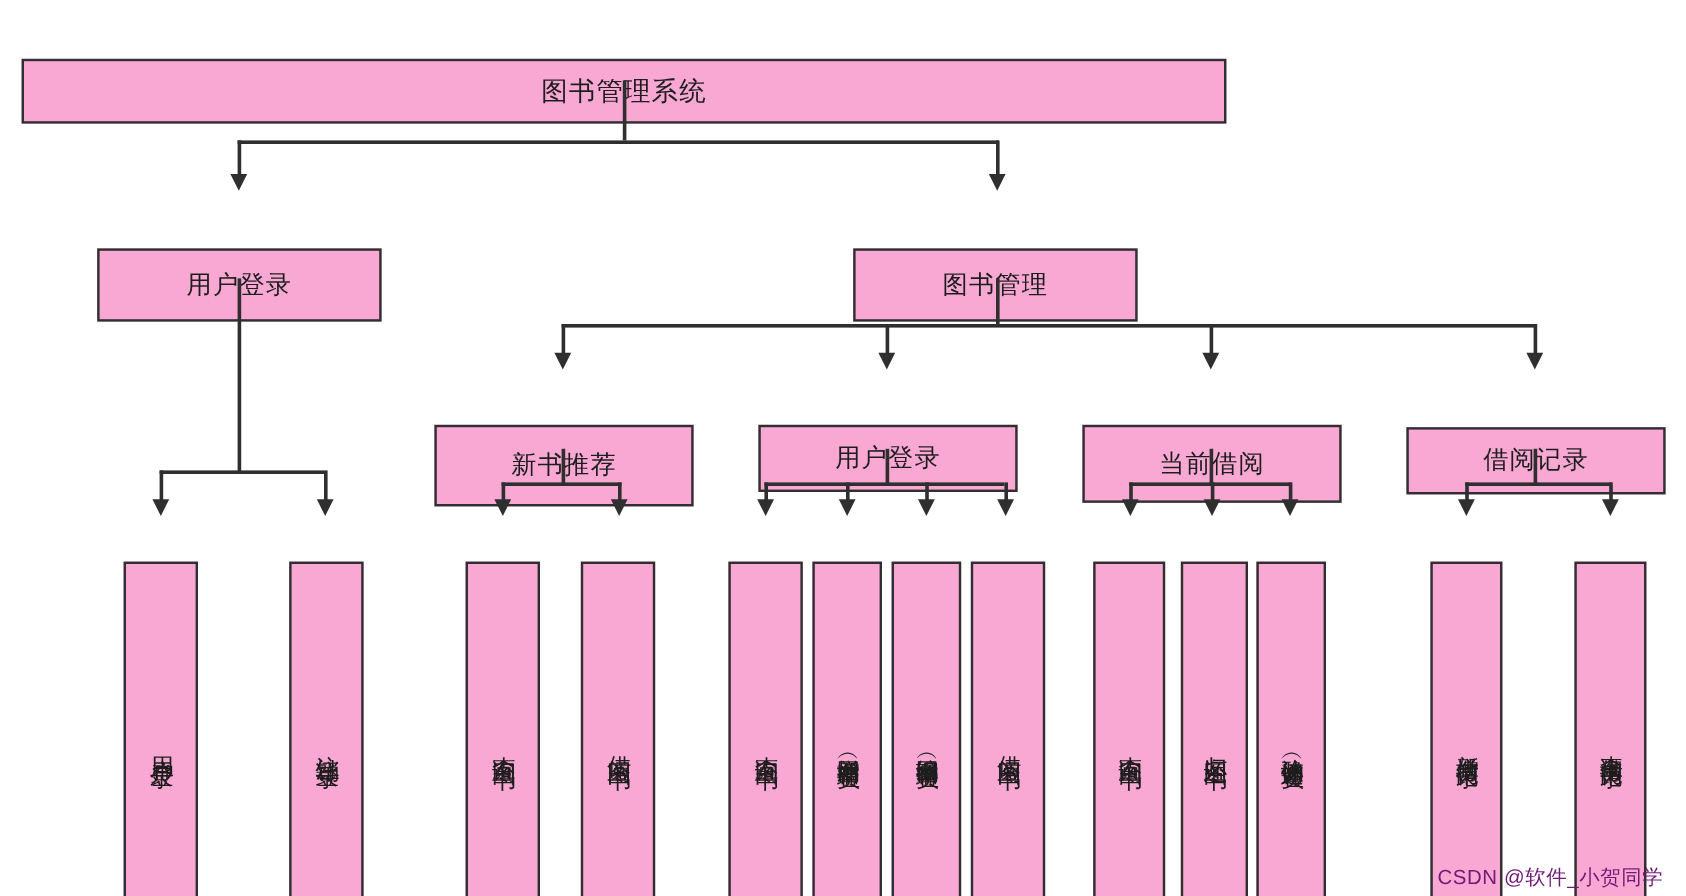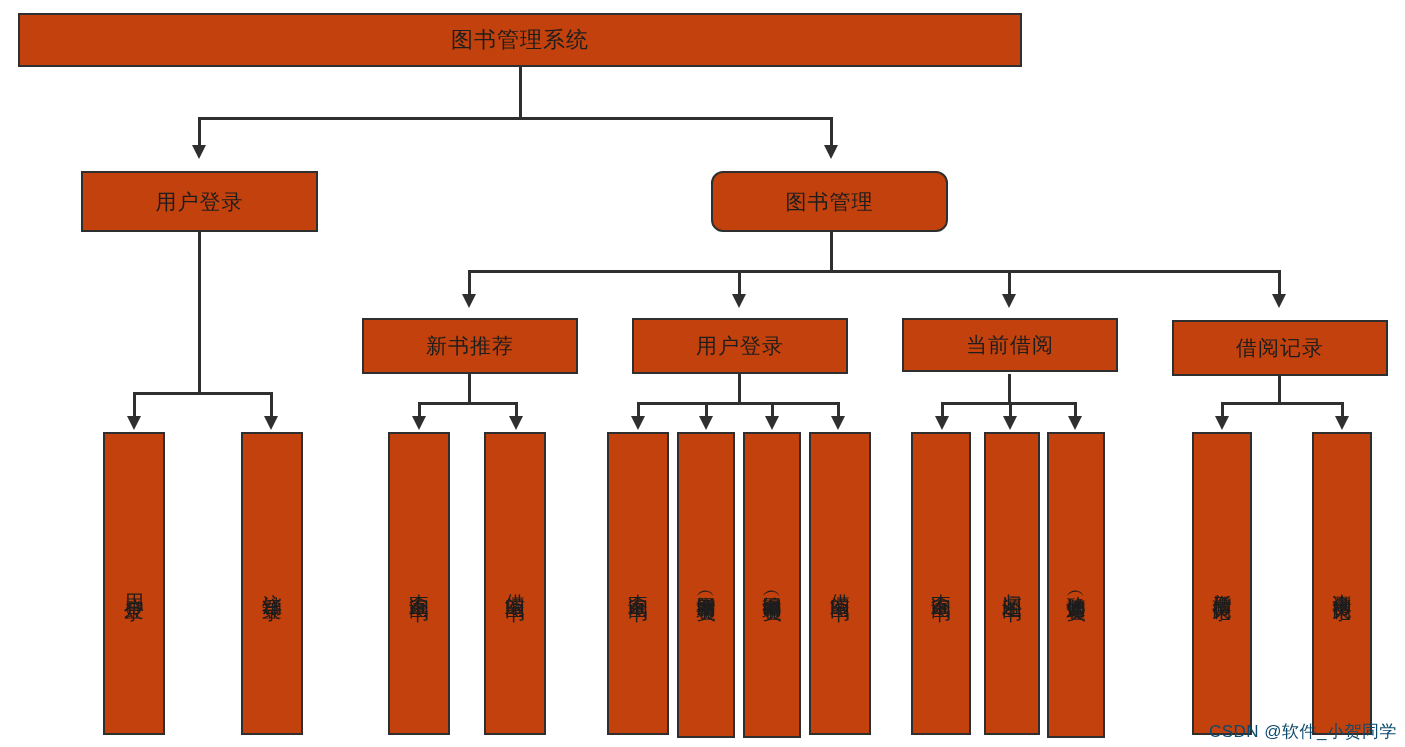--- a/index.html
+++ b/index.html
@@ -14,26 +14,27 @@
     position: relative;
     width: 1405px;
     height: 747px;
     background: #ffffff;
     overflow: hidden;
   }
   .node {
     position: absolute;
     box-sizing: border-box;
     border: 2.5px solid #2f2f2f;
-    background: #c2410c;
+    background: #f9a8d4;
     color: #1d1d1d;
     display: flex;
     align-items: center;
     justify-content: center;
     text-align: center;
+    margin-top: 36px;
   }
   .node.horiz {
     font-size: 21px;
     letter-spacing: 1px;
     line-height: 1.2;
   }
   .node.root {
     font-size: 22px;
   }
   .node.vert {
@@ -58,24 +59,24 @@
   .arrow {
     position: absolute;
     width: 0;
     height: 0;
     border-left: 7px solid transparent;
     border-right: 7px solid transparent;
     border-top: 14px solid #2f2f2f;
   }
   #watermark {
     position: absolute;
-    right: 8px;
+    right: 19px;
     bottom: 4px;
     font-size: 17px;
-    color: #0c4a6e;
+    color: #701a75;
     letter-spacing: 0.5px;
     white-space: nowrap;
     pointer-events: none;
   }
 </style>
 </head>
 <body>
 
 <div id="canvas">
 
@@ -90,21 +91,21 @@
   <div class="conn v" style="left:198px; top:117px; height:30px;"></div>
   <div class="arrow" style="left:192px; top:145px;"></div>
 
   <div class="conn v" style="left:830px; top:117px; height:30px;"></div>
   <div class="arrow" style="left:824px; top:145px;"></div>
 
   <div class="node horiz" style="left:81px; top:171px; width:237px; height:61px;">
     <span>用户登录</span>
   </div>
 
-  <div class="node horiz" style="left:711px; top:171px; width:237px; height:61px;border-radius:12px;">
+  <div class="node horiz" style="left:711px; top:171px; width:237px; height:61px;">
     <span>图书管理</span>
   </div>
 
   <div class="conn v" style="left:198px; top:232px; height:162px;"></div>
   <div class="conn h" style="left:133px; top:392px; width:137px;"></div>
   <div class="conn v" style="left:133px; top:392px; height:26px;"></div>
   <div class="arrow" style="left:127px; top:416px;"></div>
   <div class="conn v" style="left:270px; top:392px; height:26px;"></div>
   <div class="arrow" style="left:264px; top:416px;"></div>
 
@@ -112,27 +113,27 @@
   <div class="conn h" style="left:468px; top:270px; width:812px;"></div>
   <div class="conn v" style="left:468px; top:270px; height:26px;"></div>
   <div class="arrow" style="left:462px; top:294px;"></div>
   <div class="conn v" style="left:738px; top:270px; height:26px;"></div>
   <div class="arrow" style="left:732px; top:294px;"></div>
   <div class="conn v" style="left:1008px; top:270px; height:26px;"></div>
   <div class="arrow" style="left:1002px; top:294px;"></div>
   <div class="conn v" style="left:1278px; top:270px; height:26px;"></div>
   <div class="arrow" style="left:1272px; top:294px;"></div>
 
-  <div class="node horiz" style="left:362px; top:318px; width:216px; height:56px;">
+  <div class="node horiz" style="left:362px; top:318px; width:216px; height:68px;">
     <span>新书推荐</span>
   </div>
   <div class="node horiz" style="left:632px; top:318px; width:216px; height:56px;">
     <span>用户登录</span>
   </div>
-  <div class="node horiz" style="left:902px; top:318px; width:216px; height:54px;">
+  <div class="node horiz" style="left:902px; top:318px; width:216px; height:65px;">
     <span>当前借阅</span>
   </div>
   <div class="node horiz" style="left:1172px; top:320px; width:216px; height:56px;">
     <span>借阅记录</span>
   </div>
 
   <div class="conn v" style="left:468px; top:374px; height:30px;"></div>
   <div class="conn h" style="left:418px; top:402px; width:100px;"></div>
   <div class="conn v" style="left:418px; top:402px; height:16px;"></div>
   <div class="arrow" style="left:412px; top:416px;"></div>

